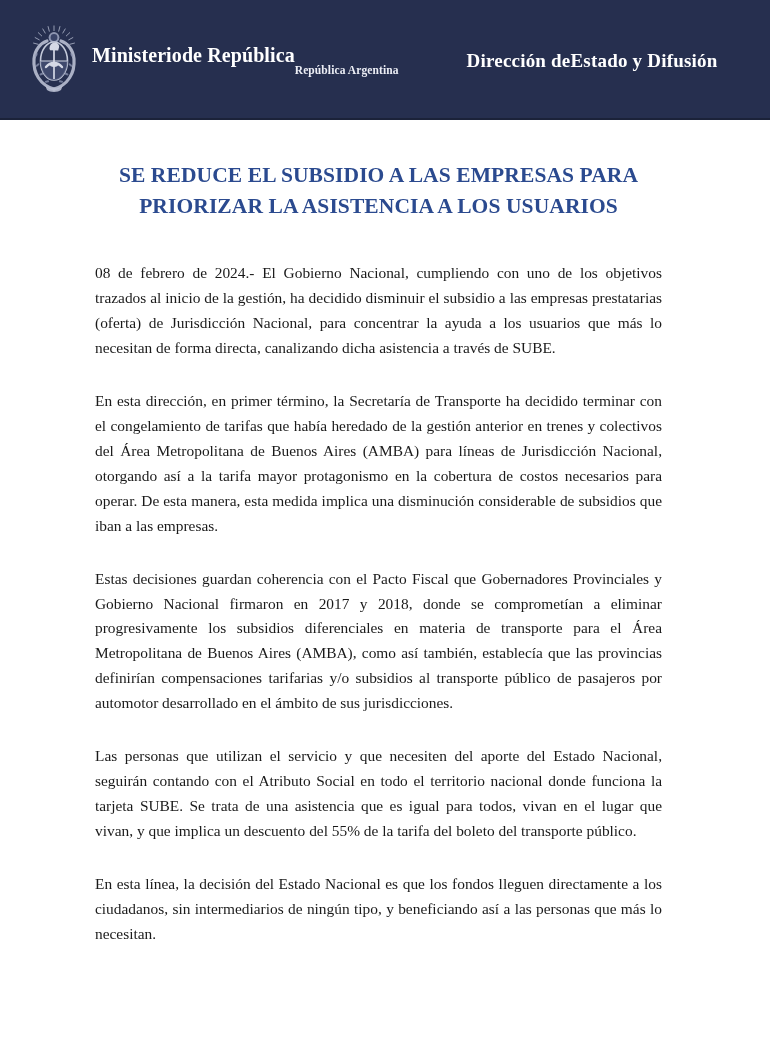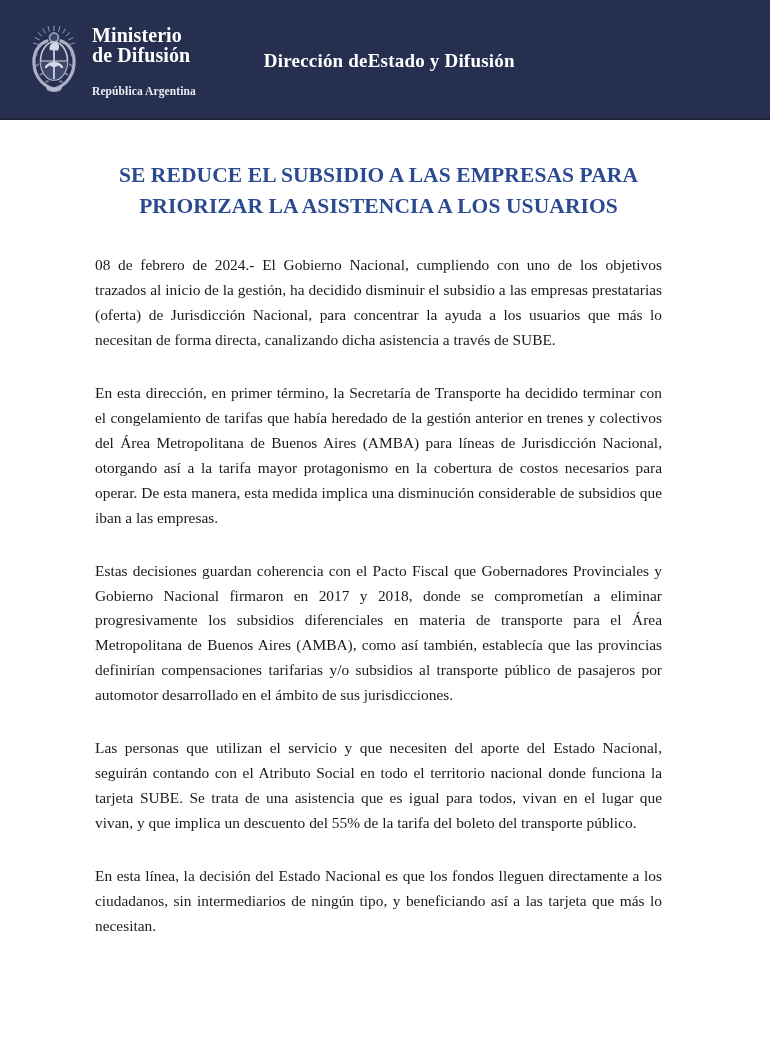--- a/index.html
+++ b/index.html
@@ -44,21 +44,21 @@
 
   .coat-of-arms {
     width: 52px;
     height: 74px;
     flex: 0 0 52px;
     display: block;
   }
 
   .ministry-lockup {
     display: flex;
-    flex-direction: column;
+    flex-direction: row;
     justify-content: center;
     line-height: 1.02;
     padding-top: 2px;
   }
   .ministry-line {
     color: #ffffff;
     font-family: "Liberation Serif", "DejaVu Serif", serif;
     font-weight: bold;
     font-size: 20px;
     letter-spacing: 0.1px;
@@ -106,21 +106,21 @@
     font-weight: bold;
     font-size: 21.5px;
     line-height: 1.42;
     letter-spacing: 0.1px;
   }
   .press-title .title-line {
     display: block;
   }
 
   .paragraphs {
-    margin-top: 32px;
+    margin-top: 40px;
   }
   .press-paragraph {
     text-align: justify;
     text-justify: inter-word;
     font-family: "Liberation Serif", "DejaVu Serif", serif;
     font-size: 15.4px;
     line-height: 1.62;
     color: #1a1a1a;
     margin: 0 0 28px 0;
   }
@@ -179,21 +179,21 @@
 
       <line x1="26" y1="22" x2="26" y2="56" stroke="#d5d9e6" stroke-width="1.7"></line>
 
       <path d="M21.5 25.5 C21.5 21.5 24 19.4 26.6 19.4 C29.6 19.4 31.6 21.6 31 24.6 L30.2 27.6 L22 27.2 Z" fill="#d5d9e6"></path>
 
       <path d="M17 62 C21 66.5 31 66.5 35 62 L33 67 C30 69.5 22 69.5 19 67 Z" fill="#b9bfd2" opacity="0.9"></path>
     </svg>
 
     <div class="ministry-lockup">
       <span class="ministry-line">Ministerio</span>
-      <span class="ministry-line">de Difusión</span>
+      <span class="ministry-line">de República</span>
       <span class="ministry-sub">República Argentina</span>
     </div>
   </div>
 
   <div class="dept-lockup">
     <span class="dept-line">Dirección de</span>
     <span class="dept-line">Estado y Difusión</span>
   </div>
 </div>
 
@@ -202,16 +202,16 @@
   <h1 class="press-title">
     <span class="title-line">SE REDUCE EL SUBSIDIO A LAS EMPRESAS PARA</span>
     <span class="title-line">PRIORIZAR LA ASISTENCIA A LOS USUARIOS</span>
   </h1>
 
   <div class="paragraphs">
     <p class="press-paragraph">08 de febrero de 2024.- El Gobierno Nacional, cumpliendo con uno de los objetivos trazados al inicio de la gestión, ha decidido disminuir el subsidio a las empresas prestatarias (oferta) de Jurisdicción Nacional, para concentrar la ayuda a los usuarios que más lo necesitan de forma directa, canalizando dicha asistencia a través de SUBE.</p>
     <p class="press-paragraph">En esta dirección, en primer término, la Secretaría de Transporte ha decidido terminar con el congelamiento de tarifas que había heredado de la gestión anterior en trenes y colectivos del Área Metropolitana de Buenos Aires (AMBA) para líneas de Jurisdicción Nacional, otorgando así a la tarifa mayor protagonismo en la cobertura de costos necesarios para operar. De esta manera, esta medida implica una disminución considerable de subsidios que iban a las empresas.</p>
     <p class="press-paragraph">Estas decisiones guardan coherencia con el Pacto Fiscal que Gobernadores Provinciales y Gobierno Nacional firmaron en 2017 y 2018, donde se comprometían a eliminar progresivamente los subsidios diferenciales en materia de transporte para el Área Metropolitana de Buenos Aires (AMBA), como así también, establecía que las provincias definirían compensaciones tarifarias y/o subsidios al transporte público de pasajeros por automotor desarrollado en el ámbito de sus jurisdicciones.</p>
     <p class="press-paragraph">Las personas que utilizan el servicio y que necesiten del aporte del Estado Nacional, seguirán contando con el Atributo Social en todo el territorio nacional donde funciona la tarjeta SUBE. Se trata de una asistencia que es igual para todos, vivan en el lugar que vivan, y que implica un descuento del 55% de la tarifa del boleto del transporte público.</p>
-    <p class="press-paragraph">En esta línea, la decisión del Estado Nacional es que los fondos lleguen directamente a los ciudadanos, sin intermediarios de ningún tipo, y beneficiando así a las tarjeta que más lo necesitan.</p>
+    <p class="press-paragraph">En esta línea, la decisión del Estado Nacional es que los fondos lleguen directamente a los ciudadanos, sin intermediarios de ningún tipo, y beneficiando así a las personas que más lo necesitan.</p>
   </div>
 
 </div>
 
 </body></html>

